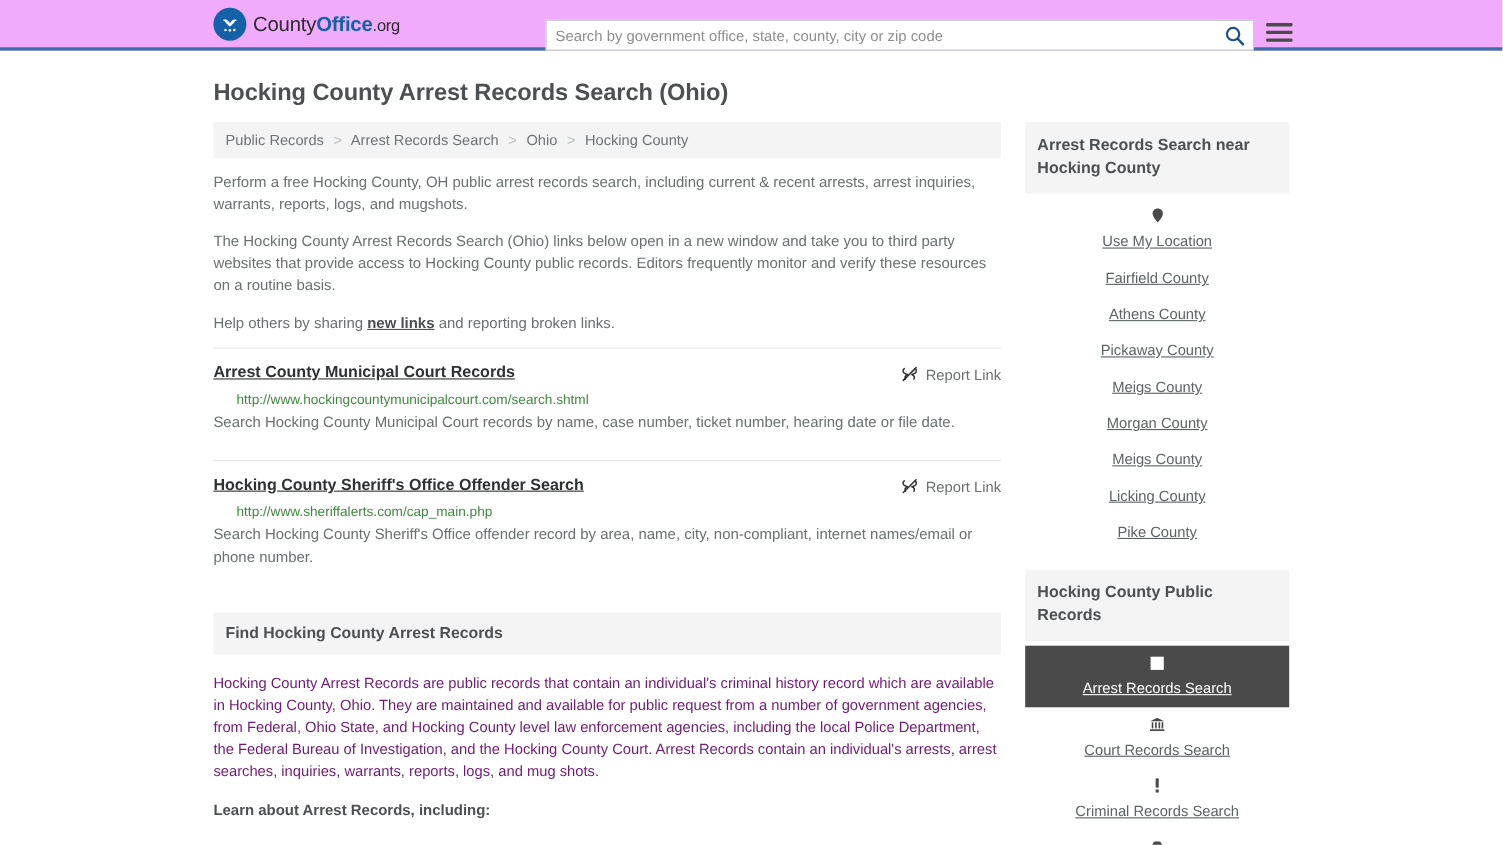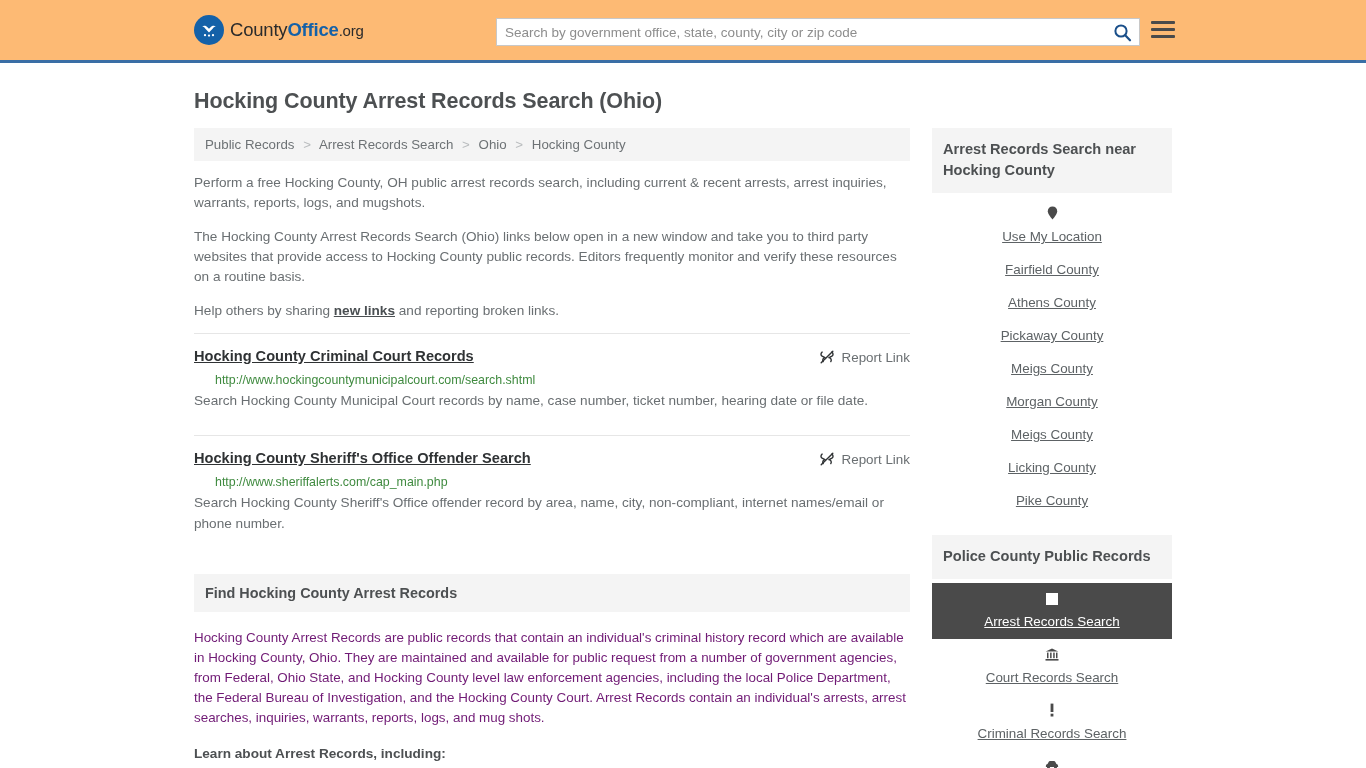--- a/index.html
+++ b/index.html
@@ -7,22 +7,22 @@
     margin: 0; padding: 0;
     width: 1366px; height: 768px;
     overflow: hidden;
     background: #ffffff;
     font-family: "Liberation Sans", sans-serif;
     color: #555b5e;
   }
 
   
   .site-header {
-    height: 63px;
-    background: #fdba74;
+    height: 46px;
+    background: #f0abfc;
     border-bottom: 3px solid #3a6ea5;
     display: flex;
     align-items: center;
     position: relative;
   }
   .logo-wrap {
     display: flex;
     align-items: center;
     margin-left: 194px;
     gap: 6px;
@@ -295,21 +295,21 @@
       </div>
 
       <div class="intro">
         <p>Perform a free Hocking County, OH public arrest records search, including current &amp; recent arrests, arrest inquiries, warrants, reports, logs, and mugshots.</p>
         <p>The Hocking County Arrest Records Search (Ohio) links below open in a new window and take you to third party websites that provide access to Hocking County public records. Editors frequently monitor and verify these resources on a routine basis.</p>
         <p><span>Help others by sharing </span><a>new links</a><span> and reporting broken links.</span></p>
       </div>
 
       <div class="result">
         <div class="result-head">
-          <span class="result-title">Hocking County Criminal Court Records</span>
+          <span class="result-title">Arrest County Municipal Court Records</span>
           <span class="report-link">
             <svg width="16" height="16" viewBox="0 0 16 16" aria-hidden="true">
               <path d="M3.1 3.1 C1.6 4.1 1.6 6.2 3.1 7.2 L6.0 8.7" fill="none" stroke="#2f3234" stroke-width="1.4" stroke-linecap="round"></path>
               <path d="M12.9 3.1 C14.4 4.1 14.4 6.2 12.9 7.2 L10.0 8.7" fill="none" stroke="#2f3234" stroke-width="1.4" stroke-linecap="round"></path>
               <path d="M4.2 12.6 C3.2 11.0 4.0 9.2 5.6 8.6" fill="none" stroke="#2f3234" stroke-width="1.4" stroke-linecap="round"></path>
               <path d="M11.8 12.6 C12.8 11.0 12.0 9.2 10.4 8.6" fill="none" stroke="#2f3234" stroke-width="1.4" stroke-linecap="round"></path>
               <line x1="2.2" y1="13.8" x2="13.8" y2="2.2" stroke="#2f3234" stroke-width="1.4" stroke-linecap="round"></line>
             </svg>
             <span>Report Link</span>
           </span>
@@ -379,21 +379,21 @@
           <div class="side-item">
             <a>Licking County</a>
           </div>
           <div class="side-item">
             <a>Pike County</a>
           </div>
         </div>
       </div>
 
       <div class="side-box">
-        <div class="side-head">Police County Public Records</div>
+        <div class="side-head">Hocking County Public Records</div>
         <div class="side-list">
 
           <div class="side-item active">
             <span class="side-ico">
               <span class="sq-ico"></span>
             </span>
             <a>Arrest Records Search</a>
           </div>
 
           <div class="side-item">

